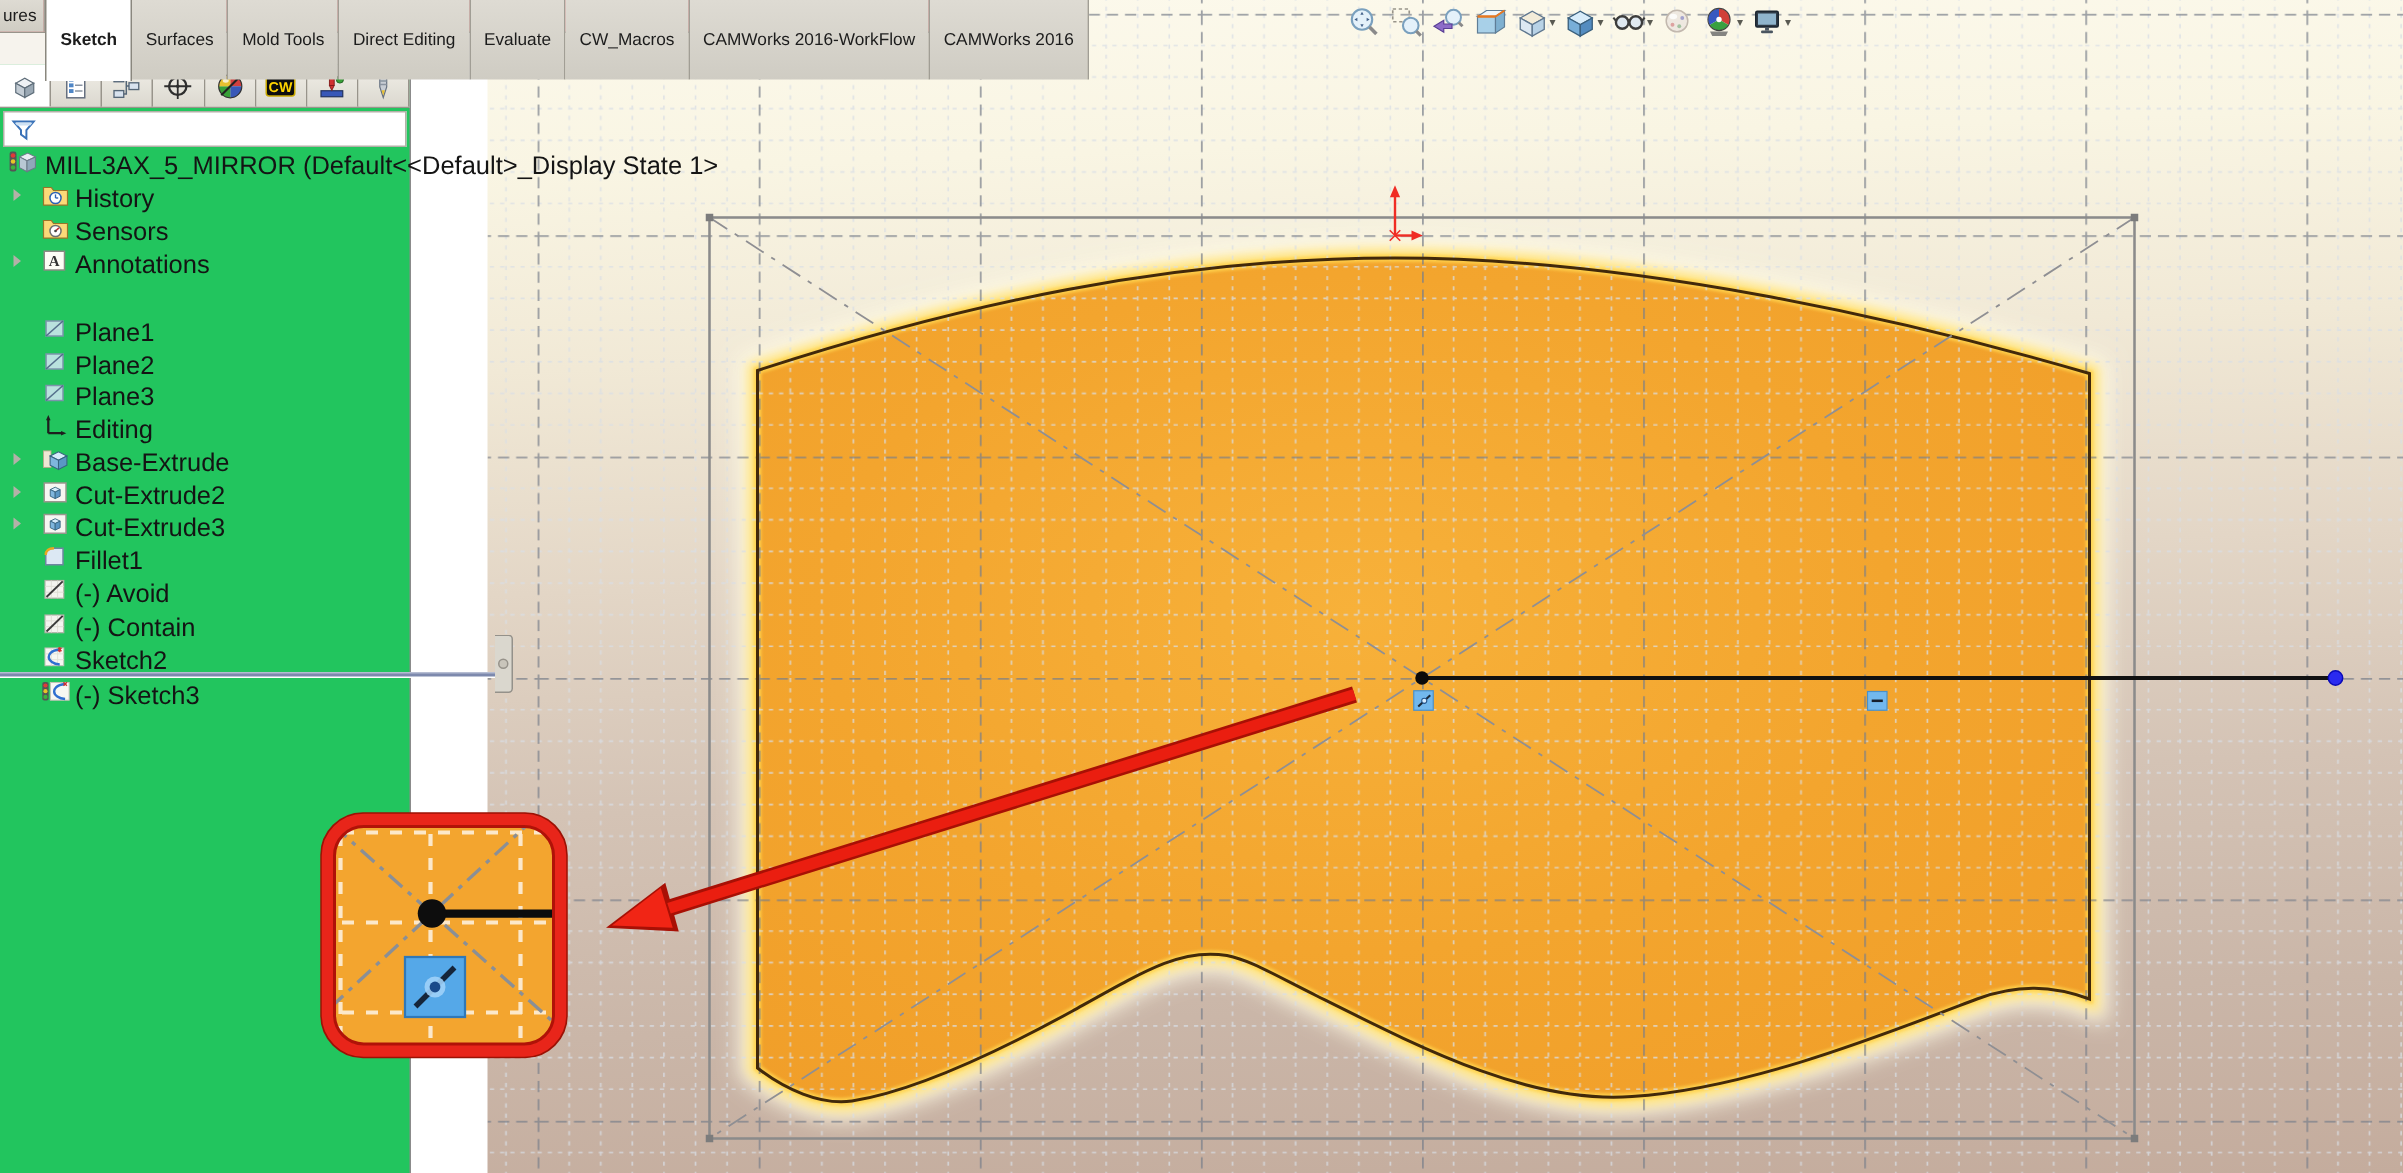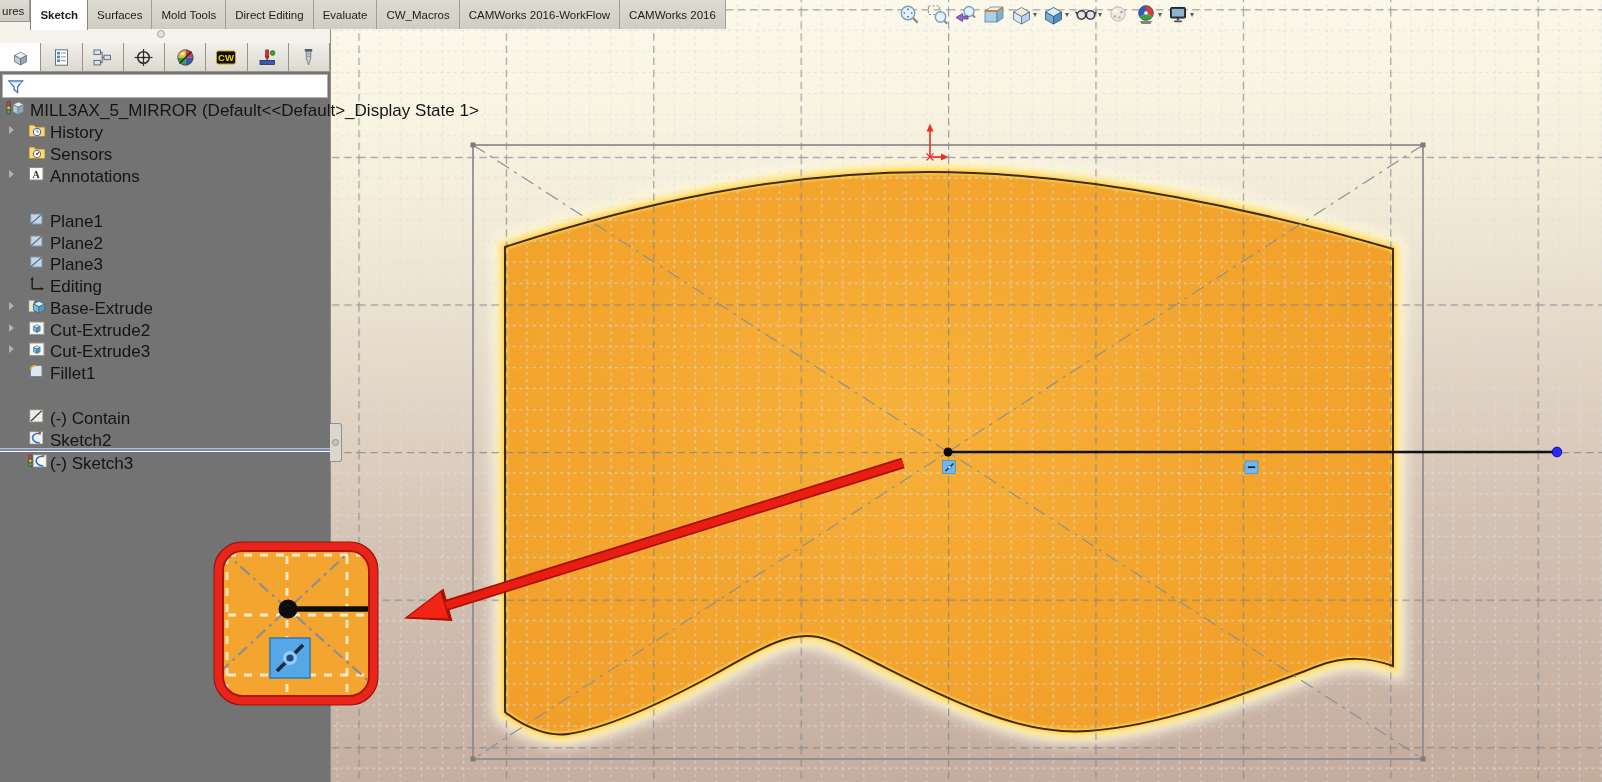--- a/index.html
+++ b/index.html
@@ -8,27 +8,27 @@
   
   .viewport{position:absolute;left:325px;top:0;right:0;bottom:0;
     background:linear-gradient(178deg,#fcf9ec 0%,#f9f5e3 14%,#f1e9d6 30%,#e3d6c6 48%,#d4c3b5 66%,#cab6a8 84%,#c4ac9d 100%);}
   .scene{position:absolute;left:0;top:0}
   .headsup{position:absolute;left:572px;top:1px;display:flex;align-items:center;gap:3px;z-index:4}
   .hu-btn{height:27px;display:flex;align-items:center;justify-content:center;padding:0 1px}
   .hu-caret{font-size:8px;color:#5a5a52;margin-left:0px}
   
   .tabsbar{position:absolute;left:0;top:0;width:707px;height:22px;display:flex;z-index:6;
     background:#fca5a5;border-bottom:1px solid #98948b;box-sizing:border-box}
-  .ctab{height:21px;padding:4px 9px;display:flex;align-items:center;white-space:nowrap;
+  .ctab{height:21px;padding:16px 9px;display:flex;align-items:center;white-space:nowrap;
     background:linear-gradient(#dedbd3,#cfccc3);border-right:1px solid #a19e95;
     font-size:11.5px;color:#1c1c1c}
   .ctab.cut{padding:0 5px 0 2px}
   .ctab.active{background:#fff;font-weight:bold;height:22px;border-left:1px solid #8a877e;border-right:1px solid #8a877e}
   
-  .panel{position:absolute;left:0;top:22px;width:331px;bottom:0;background:#737373;
+  .panel{position:absolute;left:0;top:22px;width:274px;bottom:0;background:#22c55e;
     border-right:1px solid #8b8b8b;box-sizing:border-box;z-index:5}
   .panel-top{height:21px;background:#f6f3ed;position:relative}
   .panel-dot{position:absolute;left:157px;top:8px;width:6px;height:6px;border-radius:50%;
     background:#e4e1da;border:1px solid #aba79d}
   .mgr-tabs{display:flex;height:28px;background:#e3e0d7;border-bottom:1px solid #98948b}
   .mgr-tab{flex:1;display:flex;align-items:center;justify-content:center;
     border-right:1px solid #98948b;background:linear-gradient(#f2f0e9,#dbd8cf)}
   .mgr-tab.active{background:#fff}
   .filter-row{margin:2px 2px 0 2px;height:22px;border:1px solid #b3b0a7;display:flex;
     align-items:center;padding-left:4px;background:#fff}
@@ -576,20 +576,36 @@
 
         <span class="t-icon islot">
           <svg width="17" height="16" viewBox="0 0 17 16">
             <path d="M2.5,13.5 V7 Q2.5,2.5 8,2.5 H14 V13.5 Z" fill="#dce8f4" stroke="#6e86a0" stroke-width="1"></path>
             <path d="M2.5,7 Q2.5,2.5 8,2.5" fill="none" stroke="#e8a820" stroke-width="1.6"></path>
           </svg>
         </span>
         <span class="t-label">Fillet1</span>
       </div>
 
+      <div class="trow" style="top: 286px;">
+
+        <span class="t-icon islot">
+          <svg width="17" height="16" viewBox="0 0 17 16">
+            <rect x="2" y="2" width="12.5" height="11.8" fill="#f4f4ef" stroke="#b2b2a8" stroke-width=".8"></rect>
+            <g stroke="#dcdcd2" stroke-width=".6">
+              <line x1="2" y1="5.9" x2="14.5" y2="5.9"></line>
+              <line x1="2" y1="9.8" x2="14.5" y2="9.8"></line>
+              <line x1="6.2" y1="2" x2="6.2" y2="13.8"></line>
+              <line x1="10.4" y1="2" x2="10.4" y2="13.8"></line>
+            </g>
+            <line x1="3" y1="13" x2="13.8" y2="2.6" stroke="#3a3a3a" stroke-width="1.3"></line>
+          </svg>
+        </span>
+        <span class="t-label">(-) Avoid</span>
+      </div>
 
       <div class="trow" style="top: 309px;">
 
         <span class="t-icon islot">
           <svg width="17" height="16" viewBox="0 0 17 16">
             <rect x="2" y="2" width="12.5" height="11.8" fill="#f4f4ef" stroke="#b2b2a8" stroke-width=".8"></rect>
             <g stroke="#dcdcd2" stroke-width=".6">
               <line x1="2" y1="5.9" x2="14.5" y2="5.9"></line>
               <line x1="2" y1="9.8" x2="14.5" y2="9.8"></line>
               <line x1="6.2" y1="2" x2="6.2" y2="13.8"></line>

